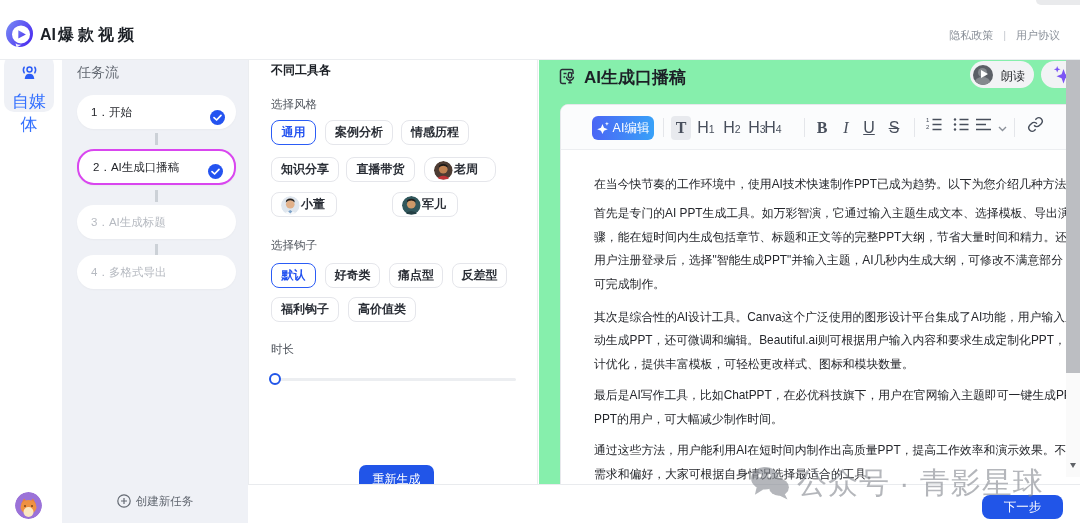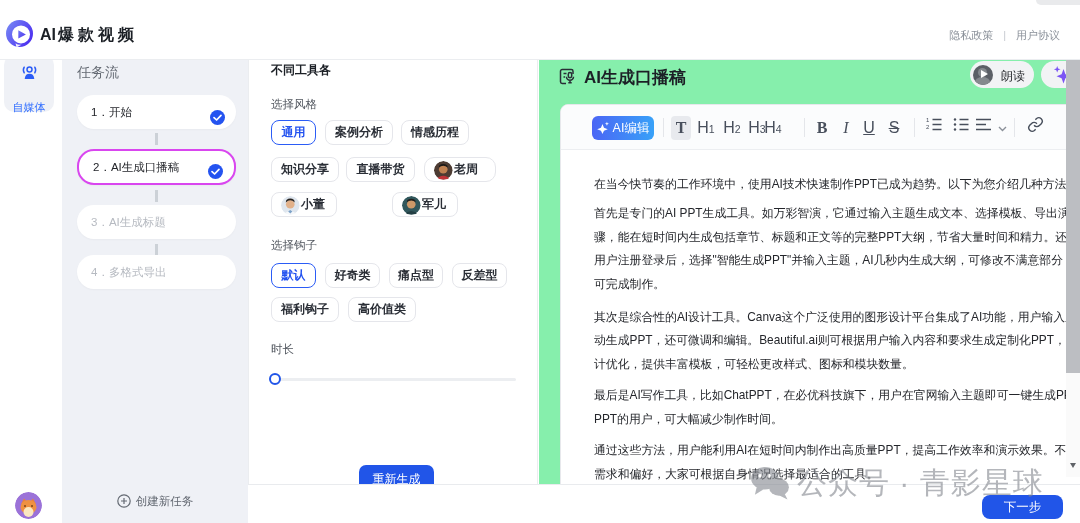--- a/index.html
+++ b/index.html
@@ -12,21 +12,21 @@
   #logo { position:absolute; left:6px; top:4px; }
   #brand { position:absolute; left:40px; top:9px; font-size:16px; font-weight:bold; color:#1c2026; }
   #brand .cjk { letter-spacing:4px; margin-left:2px; }
   #hdr-links { position:absolute; right:20px; top:12px; font-size:11px; color:#8a9099; }
   #hdr-links .sep { margin:0 10px; color:#c6cad0; }
   #corner { position:absolute; right:0; top:0; width:44px; height:5px; background:#e9eaec; border-radius:0 0 0 8px; z-index:40; }
 
   
   #sidebar { position:absolute; left:0; top:44px; width:62px; height:479px; background:#fff; z-index:5; }
   #media-btn { position:absolute; left:4px; top:11px; width:50px; height:57px; background:#eff1f6; border-radius:10px; text-align:center; }
-  #media-btn .txt { display:block; margin-top:16px; font-size:11px; color:#3370ff; }
+  #media-btn .txt { display:block; margin-top:6px; font-size:17px; color:#3370ff; }
   #user-av { position:absolute; left:15px; top:448px; width:27px; height:27px; border-radius:50%; overflow:hidden; }
 
   
   #col2 { position:absolute; left:62px; top:44px; width:186px; height:479px; background:#eff1f6; z-index:4; }
   #col2 .label { position:absolute; left:15px; top:20px; font-size:14px; color:#646a73; }
   .pill { position:absolute; left:15px; width:159px; height:34px; background:#fff; border-radius:17px; font-size:11.5px; color:#24262b; line-height:34px; padding-left:14px; box-shadow:0 1px 2px rgba(31,35,41,.03); }
   .pill .chk { position:absolute; right:11px; top:50%; margin-top:-8px; }
   .pill.sel { border:2px solid #d946ef; height:36px; line-height:32px; }
   .pill.dis { color:#b6bac1; }
   .conn { position:absolute; left:93px; width:2.5px; height:12px; background:#ccd1d7; }

